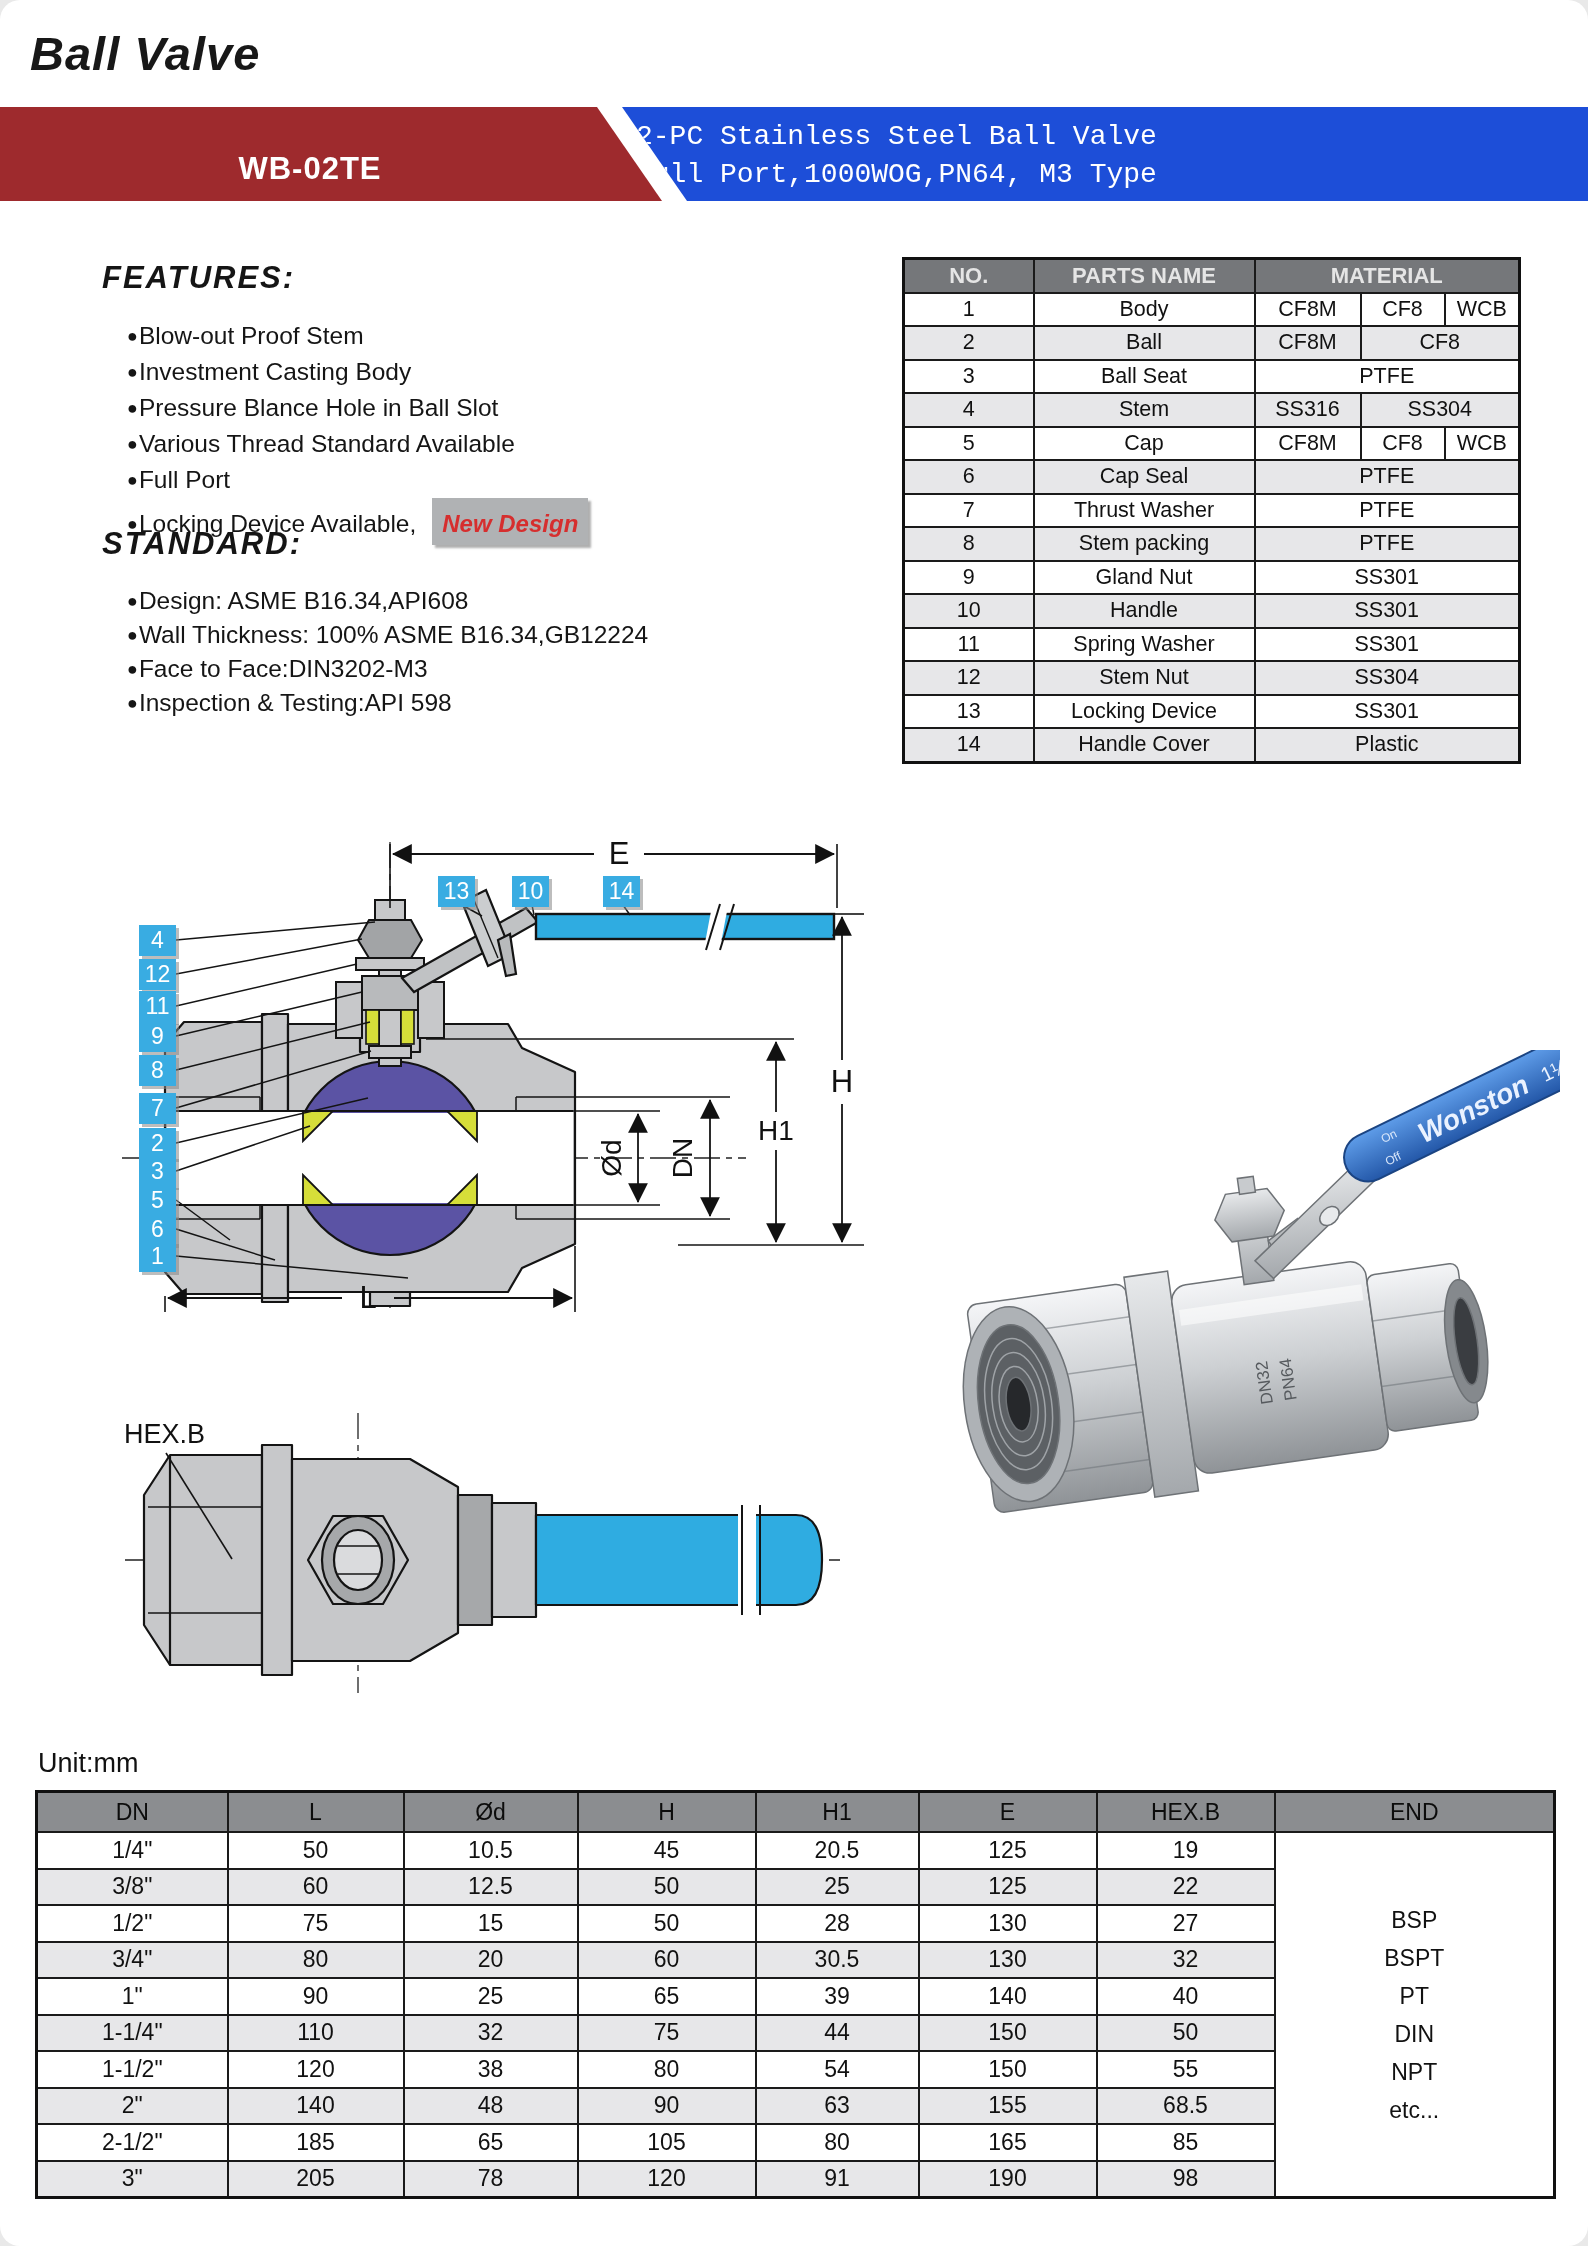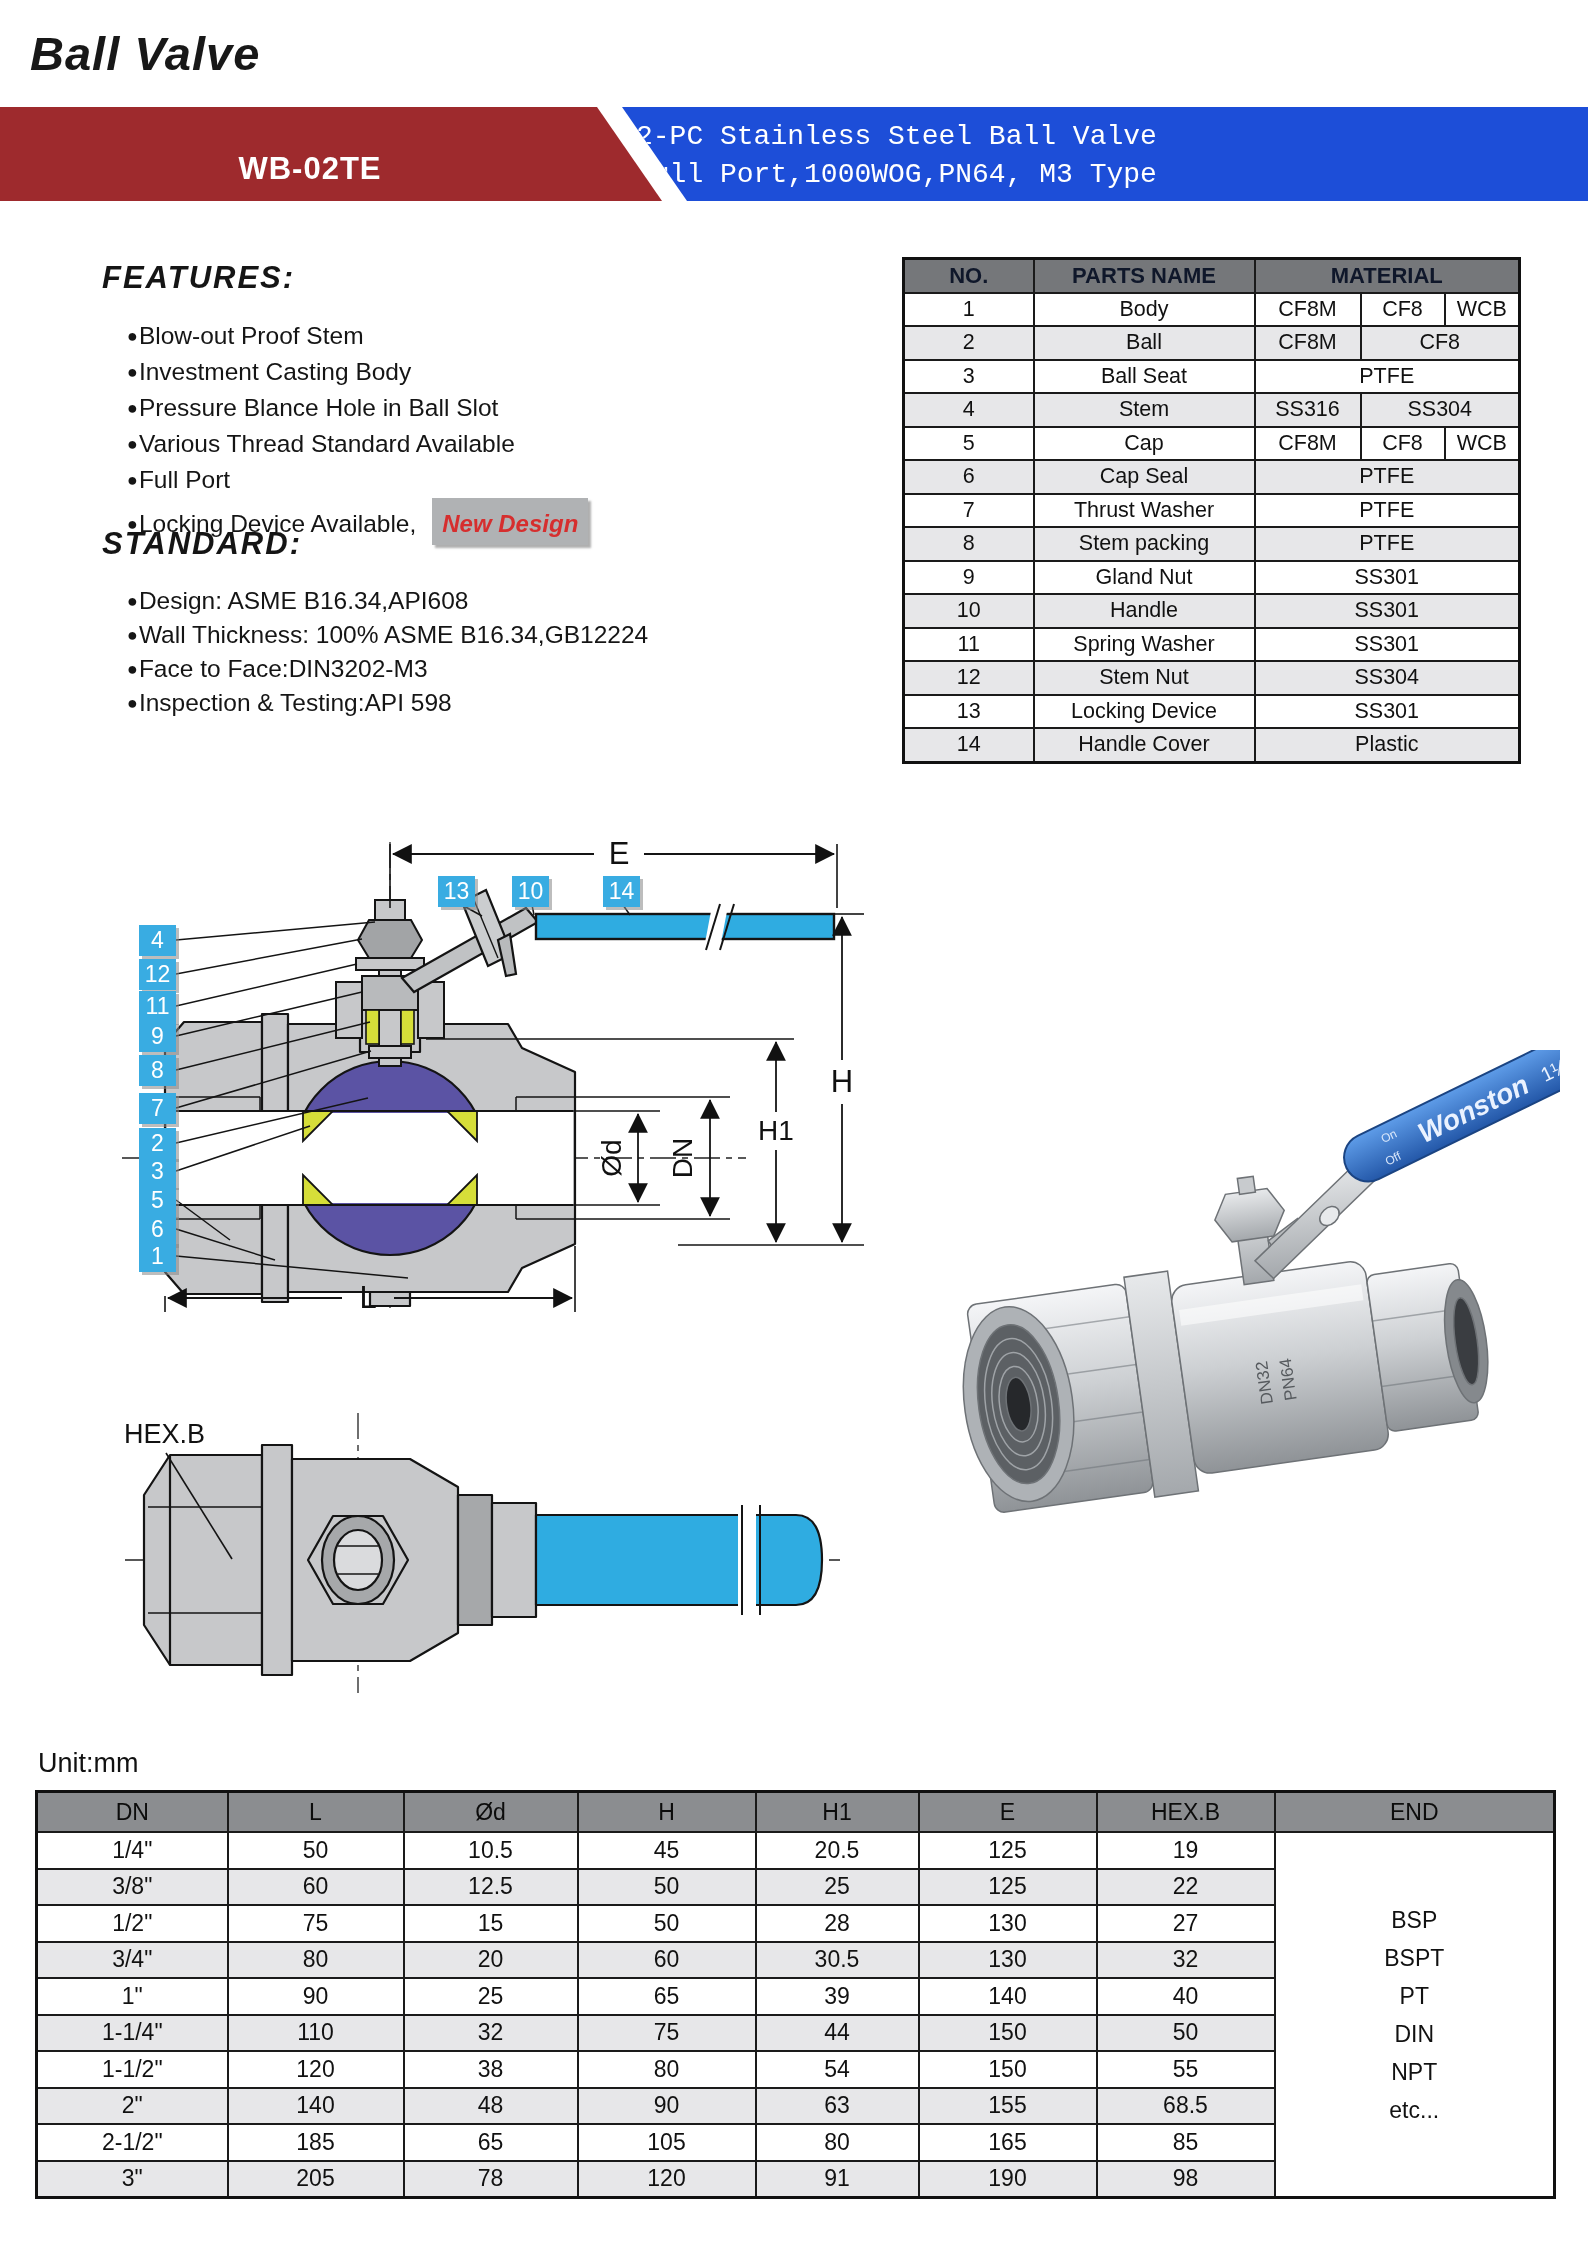--- a/index.html
+++ b/index.html
@@ -1,17 +1,17 @@
 <!DOCTYPE html>
 <html><head>
 <meta charset="utf-8">
 <style>
   html,body{margin:0;padding:0;background:#e9e9e9;}
   .page{position:relative;width:1588px;height:2246px;background:#ffffff;overflow:hidden;
-        font-family:"Liberation Sans", sans-serif;color:#111;}
+        font-family:"Liberation Sans", sans-serif;color:#111;border-radius:20px;}
   
   .title{position:absolute;left:30px;top:26px;font-size:47px;font-style:italic;font-weight:bold;
          letter-spacing:1px;color:#181818;}
   .banner-red{position:absolute;left:0;top:107px;width:700px;height:94px;background:#9E2A2D;
               -webkit-clip-path:polygon(0 0,597px 0,662px 100%,0 100%);
               clip-path:polygon(0 0,597px 0,662px 100%,0 100%);font-weight:bold;}
   .banner-model{position:absolute;left:0;top:0;width:620px;height:100%;display:flex;
                 align-items:center;justify-content:center;padding-top:30px;box-sizing:border-box;
                 color:#fff;font-size:31px;letter-spacing:1px;}
   .banner-gray{position:absolute;left:0;top:107px;width:1588px;height:94px;background:#1d4ed8;
@@ -30,21 +30,21 @@
   #standard-list{top:584px;}
   #standard-list li{line-height:33px;}
   .bullet{font-size:18px;margin-right:1px;vertical-align:2px;}
   .badge-new{display:inline-block;background:#B0B2B4;color:#D62E2E;font-style:italic;
              font-weight:bold;font-size:24px;padding:8px 10px 3px 10px;margin-left:16px;
              box-shadow:3px 3px 2px rgba(110,110,110,.55);}
   
   .parts-table{position:absolute;left:902px;top:257px;width:616px;border-collapse:collapse;
                table-layout:fixed;font-size:21.5px;border:3px solid #111;}
   .parts-table th,.parts-table td{border:2px solid #1a1a1a;text-align:center;padding:0;height:31.5px;}
-  .parts-table th{background:#75777A;font-weight:bold;font-size:22px;color:#0f172a;}
+  .parts-table th{background:#75777A;font-weight:bold;font-size:22px;color:#e5e5e5;}
   .parts-table tr.stripe td{background:#E7E7E9;}
   
   .dwg{position:absolute;}
   #xsection{left:70px;top:808px;}
   #sideview{left:110px;top:1395px;}
   #photo{left:920px;top:1050px;}
   .callout{position:absolute;width:37px;height:31px;background:#39ACE2;color:#fff;font-size:23px;
            display:flex;align-items:center;justify-content:center;
            box-shadow:3px 3px 0 rgba(135,135,135,.55);}
   

